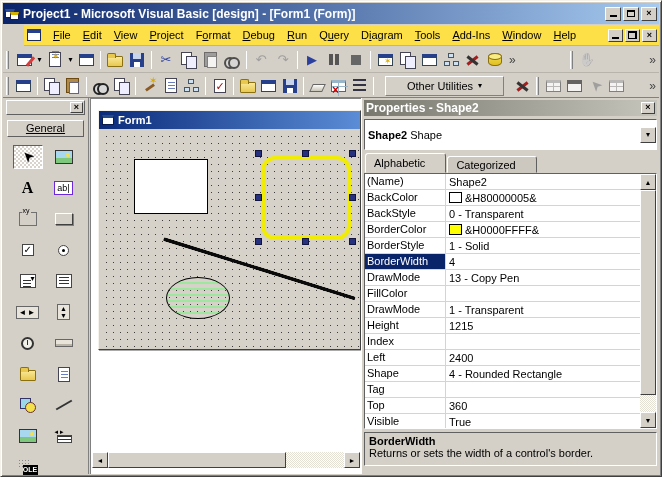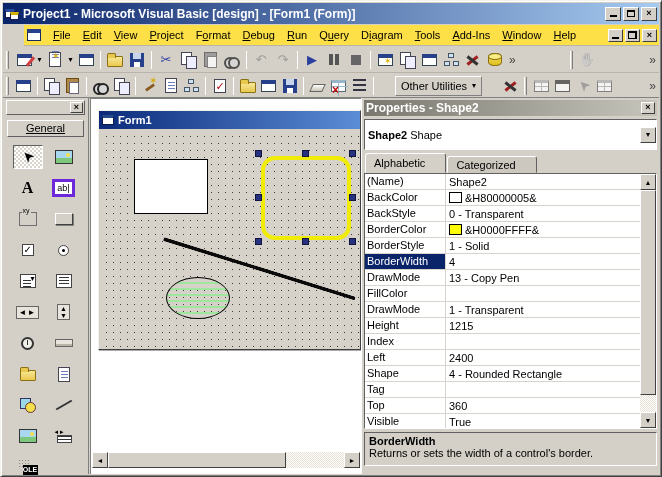--- a/index.html
+++ b/index.html
@@ -89,36 +89,36 @@
   .g-check::after { content:"✓"; position:absolute; left:1px; top:0px; color:#b00000; font-size:11px; font-weight:bold; }
   .g-eraser { width:13px; height:8px; background:linear-gradient(#fdfdf8,#c8c4b8); border:1px solid #666; transform:skewX(-25deg); margin-top:4px; }
   .g-list { width:13px; height:13px; background:repeating-linear-gradient(to bottom,#334 0 2px,transparent 2px 5px); }
   .g-wand { width:14px; height:14px; position:relative; }
   .g-wand::before { content:""; position:absolute; left:2px; top:7px; width:10px; height:3px; background:#8a5a20; transform:rotate(-35deg); }
   .g-wand::after { content:"✶"; position:absolute; right:-1px; top:-4px; color:#d8a800; font-size:10px; }
   .g-xtab { position:relative; }
   .g-xtab::after { content:"×"; position:absolute; right:-3px; bottom:-5px; color:#c00000; font-weight:bold; font-size:12px; }
   .g-star::after { content:"✶"; position:absolute; right:0px; top:-2px; color:#e0b000; font-size:9px; }
   .g-pencil::after { content:""; position:absolute; right:-1px; top:-2px; width:3px; height:11px; background:#d04040; transform:rotate(40deg); }
-  .combo-btn { height:20px; display:flex; align-items:center; border:1px solid; border-color:#fff #808080 #808080 #fff; padding:0 5px; background:#d4d0c8; white-space:nowrap; margin:0 18px; }
+  .combo-btn { height:20px; display:flex; align-items:center; border:1px solid; border-color:#fff #808080 #808080 #fff; padding:0 21px; background:#d4d0c8; white-space:nowrap; margin:0 8px; }
   .combo-btn .dar { font-size:8px; margin-left:5px; }
 
   
   .toolbox { position:absolute; left:2px; top:97px; width:86px; bottom:2px; background:#d4d0c8; border-right:1px solid #808080; }
   .tbx-cap { height:15px; margin:2px 3px 0 3px; background:#d4d0c8; border:1px solid; border-color:#fff #606060 #606060 #fff; display:flex; justify-content:flex-end; align-items:center; padding-right:1px; }
   .tbx-x { width:13px; height:11px; background:#d4d0c8; border:1px solid; border-color:#fff #404040 #404040 #fff; font-size:9px; font-weight:bold; line-height:9px; text-align:center; }
   .tbx-tab { height:17px; margin:5px 4px 4px 4px; background:#d4d0c8; border:1px solid; border-color:#fff #606060 #606060 #fff; text-align:center; line-height:15px;text-decoration:underline; }
   .tbx-grid { display:grid; grid-template-columns:34px 34px; justify-content:center; row-gap:7px; column-gap:2px; padding-top:4px; }
   .tool { width:30px; height:24px; display:flex; align-items:center; justify-content:center; justify-self:center; position:relative; }
   .tool.selected { background:#f4f3ee; background-image:conic-gradient(#fff 25%,#d8d4cc 0 50%,#fff 0 75%,#d8d4cc 0); background-size:4px 4px; border:1px solid; border-color:#606060 #fff #fff #606060; }
   .t-pointer { font-size:14px; transform:rotate(-135deg); display:inline-block; }
   .t-pic { width:18px; height:14px; border:1px solid #333; background:linear-gradient(#a8d8f0 55%,#7ec87e 45%); position:relative; }
   .t-pic::after { content:""; position:absolute; right:2px; top:2px; width:4px; height:4px; border-radius:50%; background:#f4e04a; }
   .t-label { font-family:"Liberation Serif",serif; font-size:16px; font-weight:bold; }
-  .t-text { border:3px solid #6d28d9; background:#fff; font-size:9px; padding:1px 2px; }
+  .t-text { border:1px solid #6d28d9; background:#fff; font-size:9px; padding:1px 2px; }
   .t-frame { width:18px; height:14px; border:1px solid #707070; position:relative; }
   .t-frame::before { content:"xy"; position:absolute; left:2px; top:-6px; font-size:7px; background:#d4d0c8; padding:0 1px; }
   .t-cmd { width:18px; height:12px; background:#d4d0c8; border:1px solid; border-color:#fff #404040 #404040 #fff; box-shadow:1px 1px 0 #808080; }
   .t-chk { width:12px; height:12px; background:#fff; border:1px solid #444; position:relative; }
   .t-chk::after { content:"✓"; position:absolute; left:1px; top:-1px; font-size:10px; font-weight:bold; }
   .t-opt { width:11px; height:11px; border:1px solid #444; border-radius:50%; background:#fff; position:relative; }
   .t-opt::after { content:""; position:absolute; left:3px; top:3px; width:3px; height:3px; border-radius:50%; background:#000; }
   .t-lines { width:16px; height:14px; background:#fff; border:1px solid #444; position:relative; }
   .t-lines::after { content:""; position:absolute; left:2px; top:2px; right:2px; bottom:2px; background:repeating-linear-gradient(to bottom,#333 0 1px,transparent 1px 3px); }
   .t-combo { width:16px; height:14px; background:#fff; border:1px solid #444; position:relative; }

